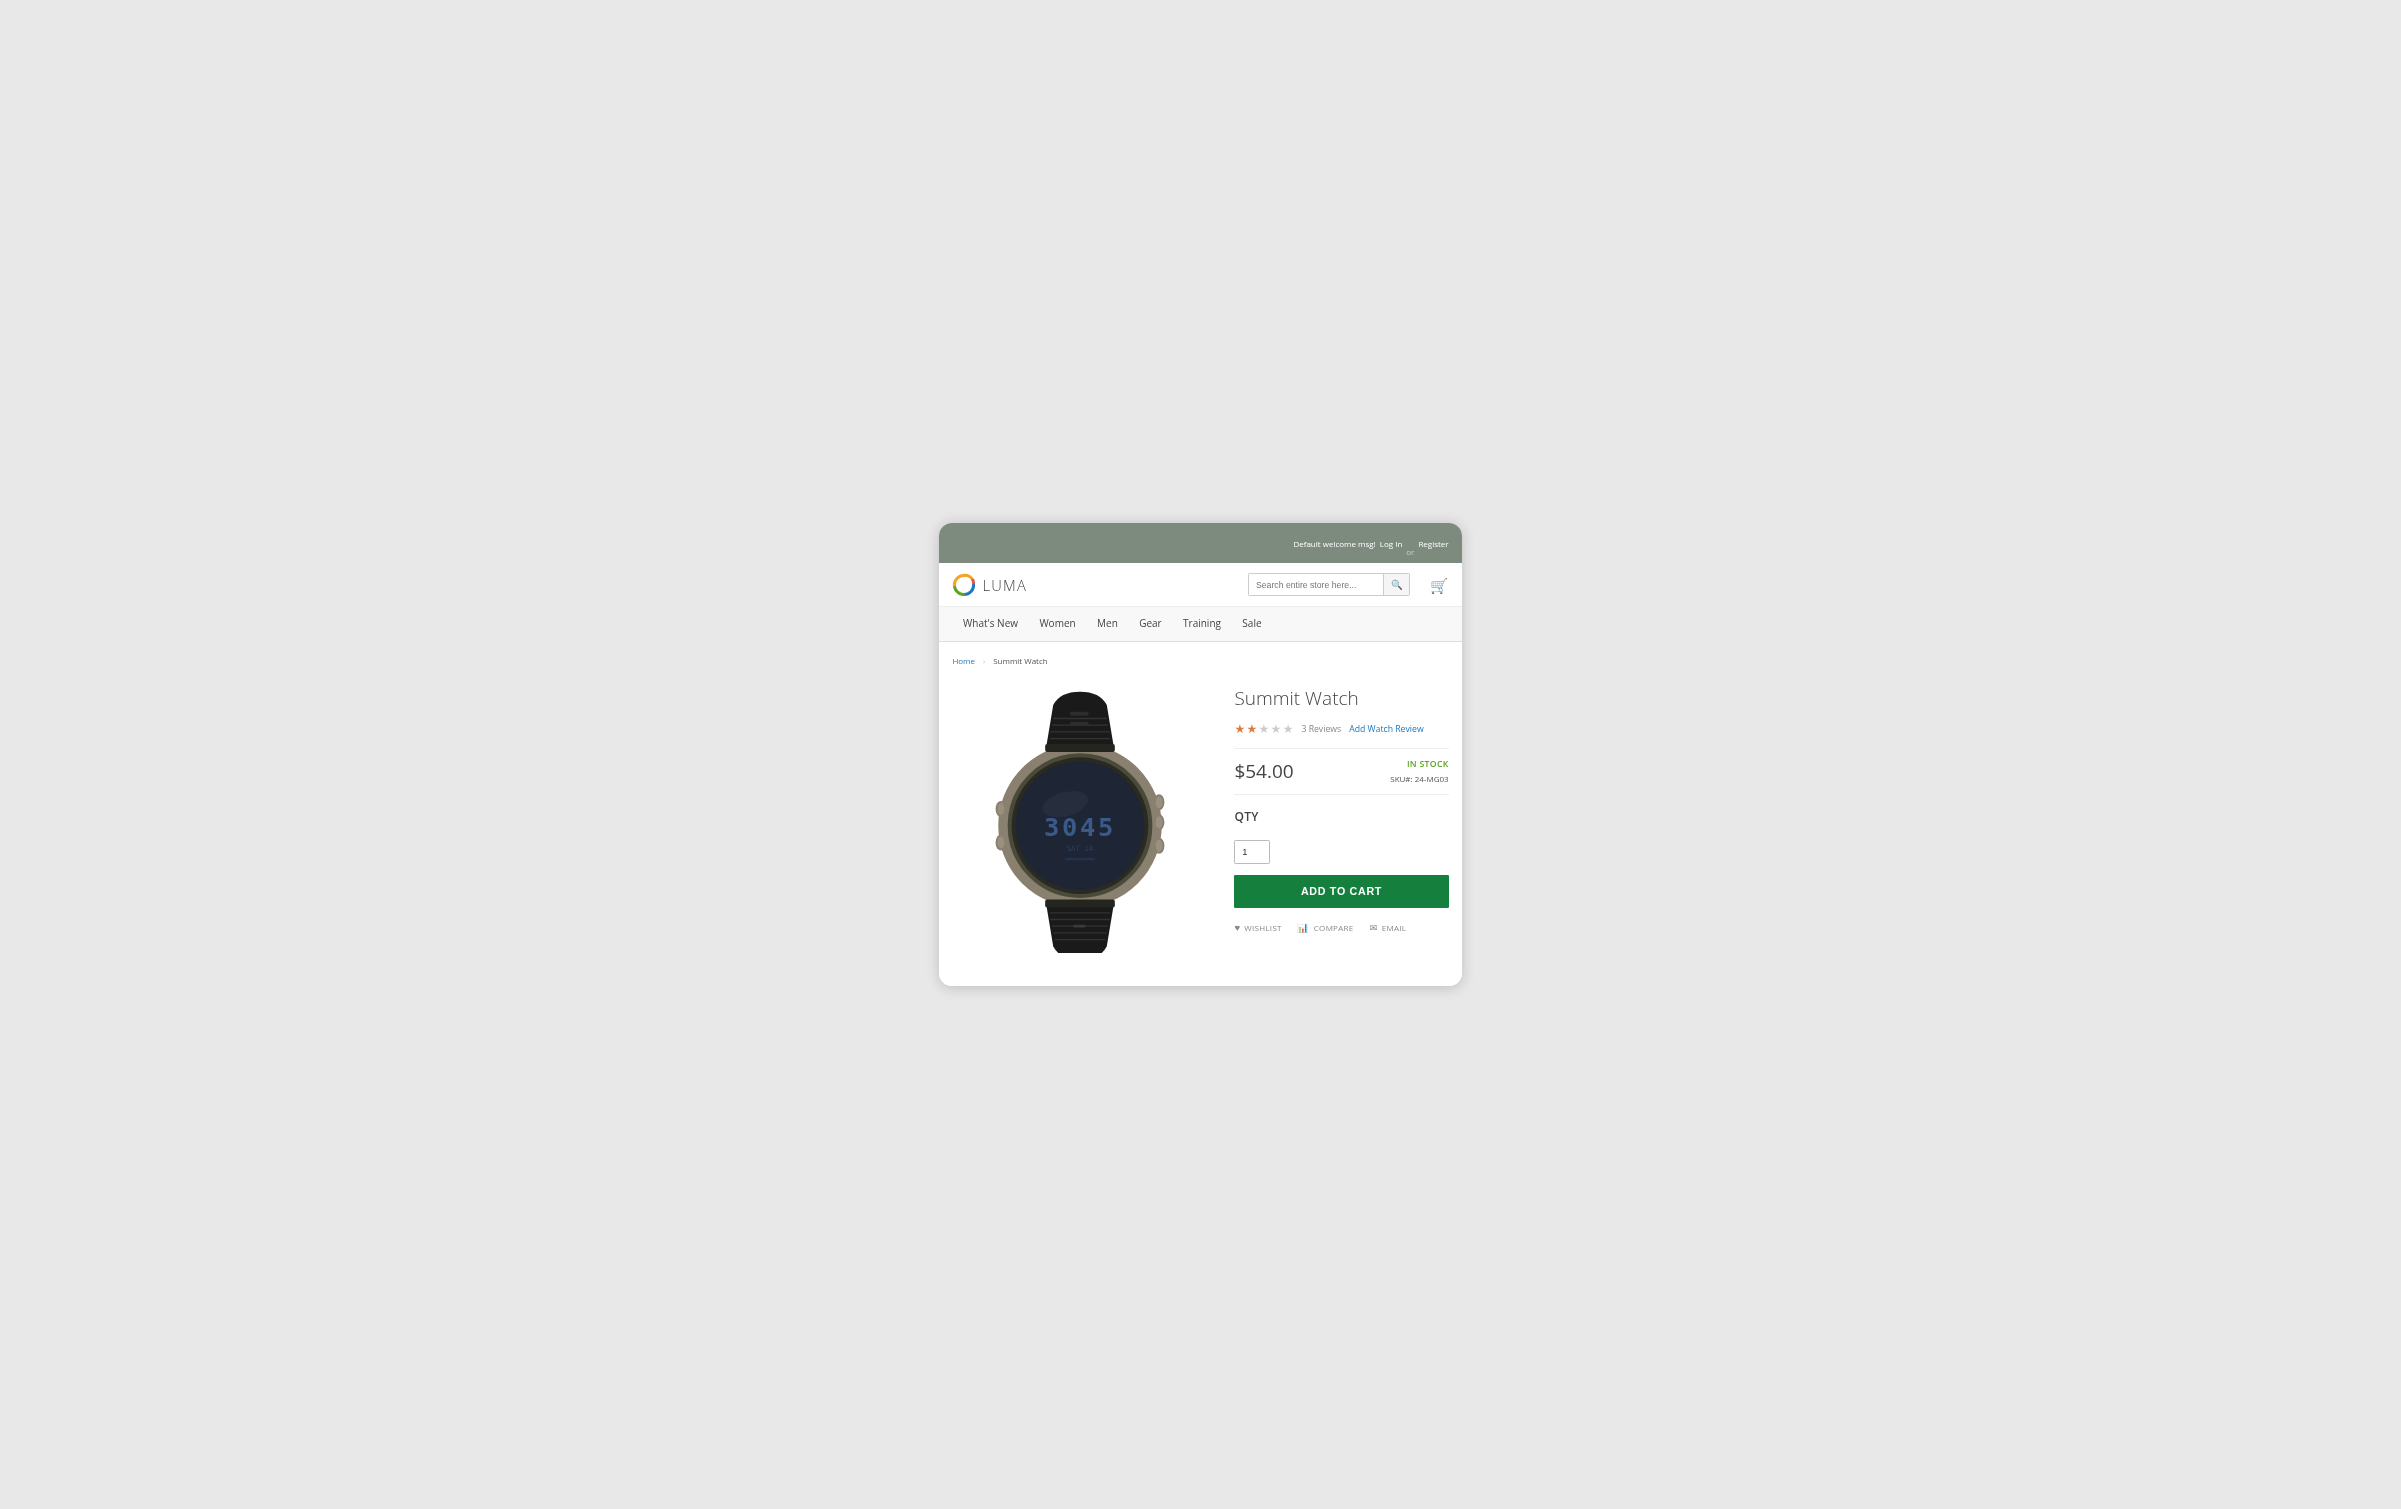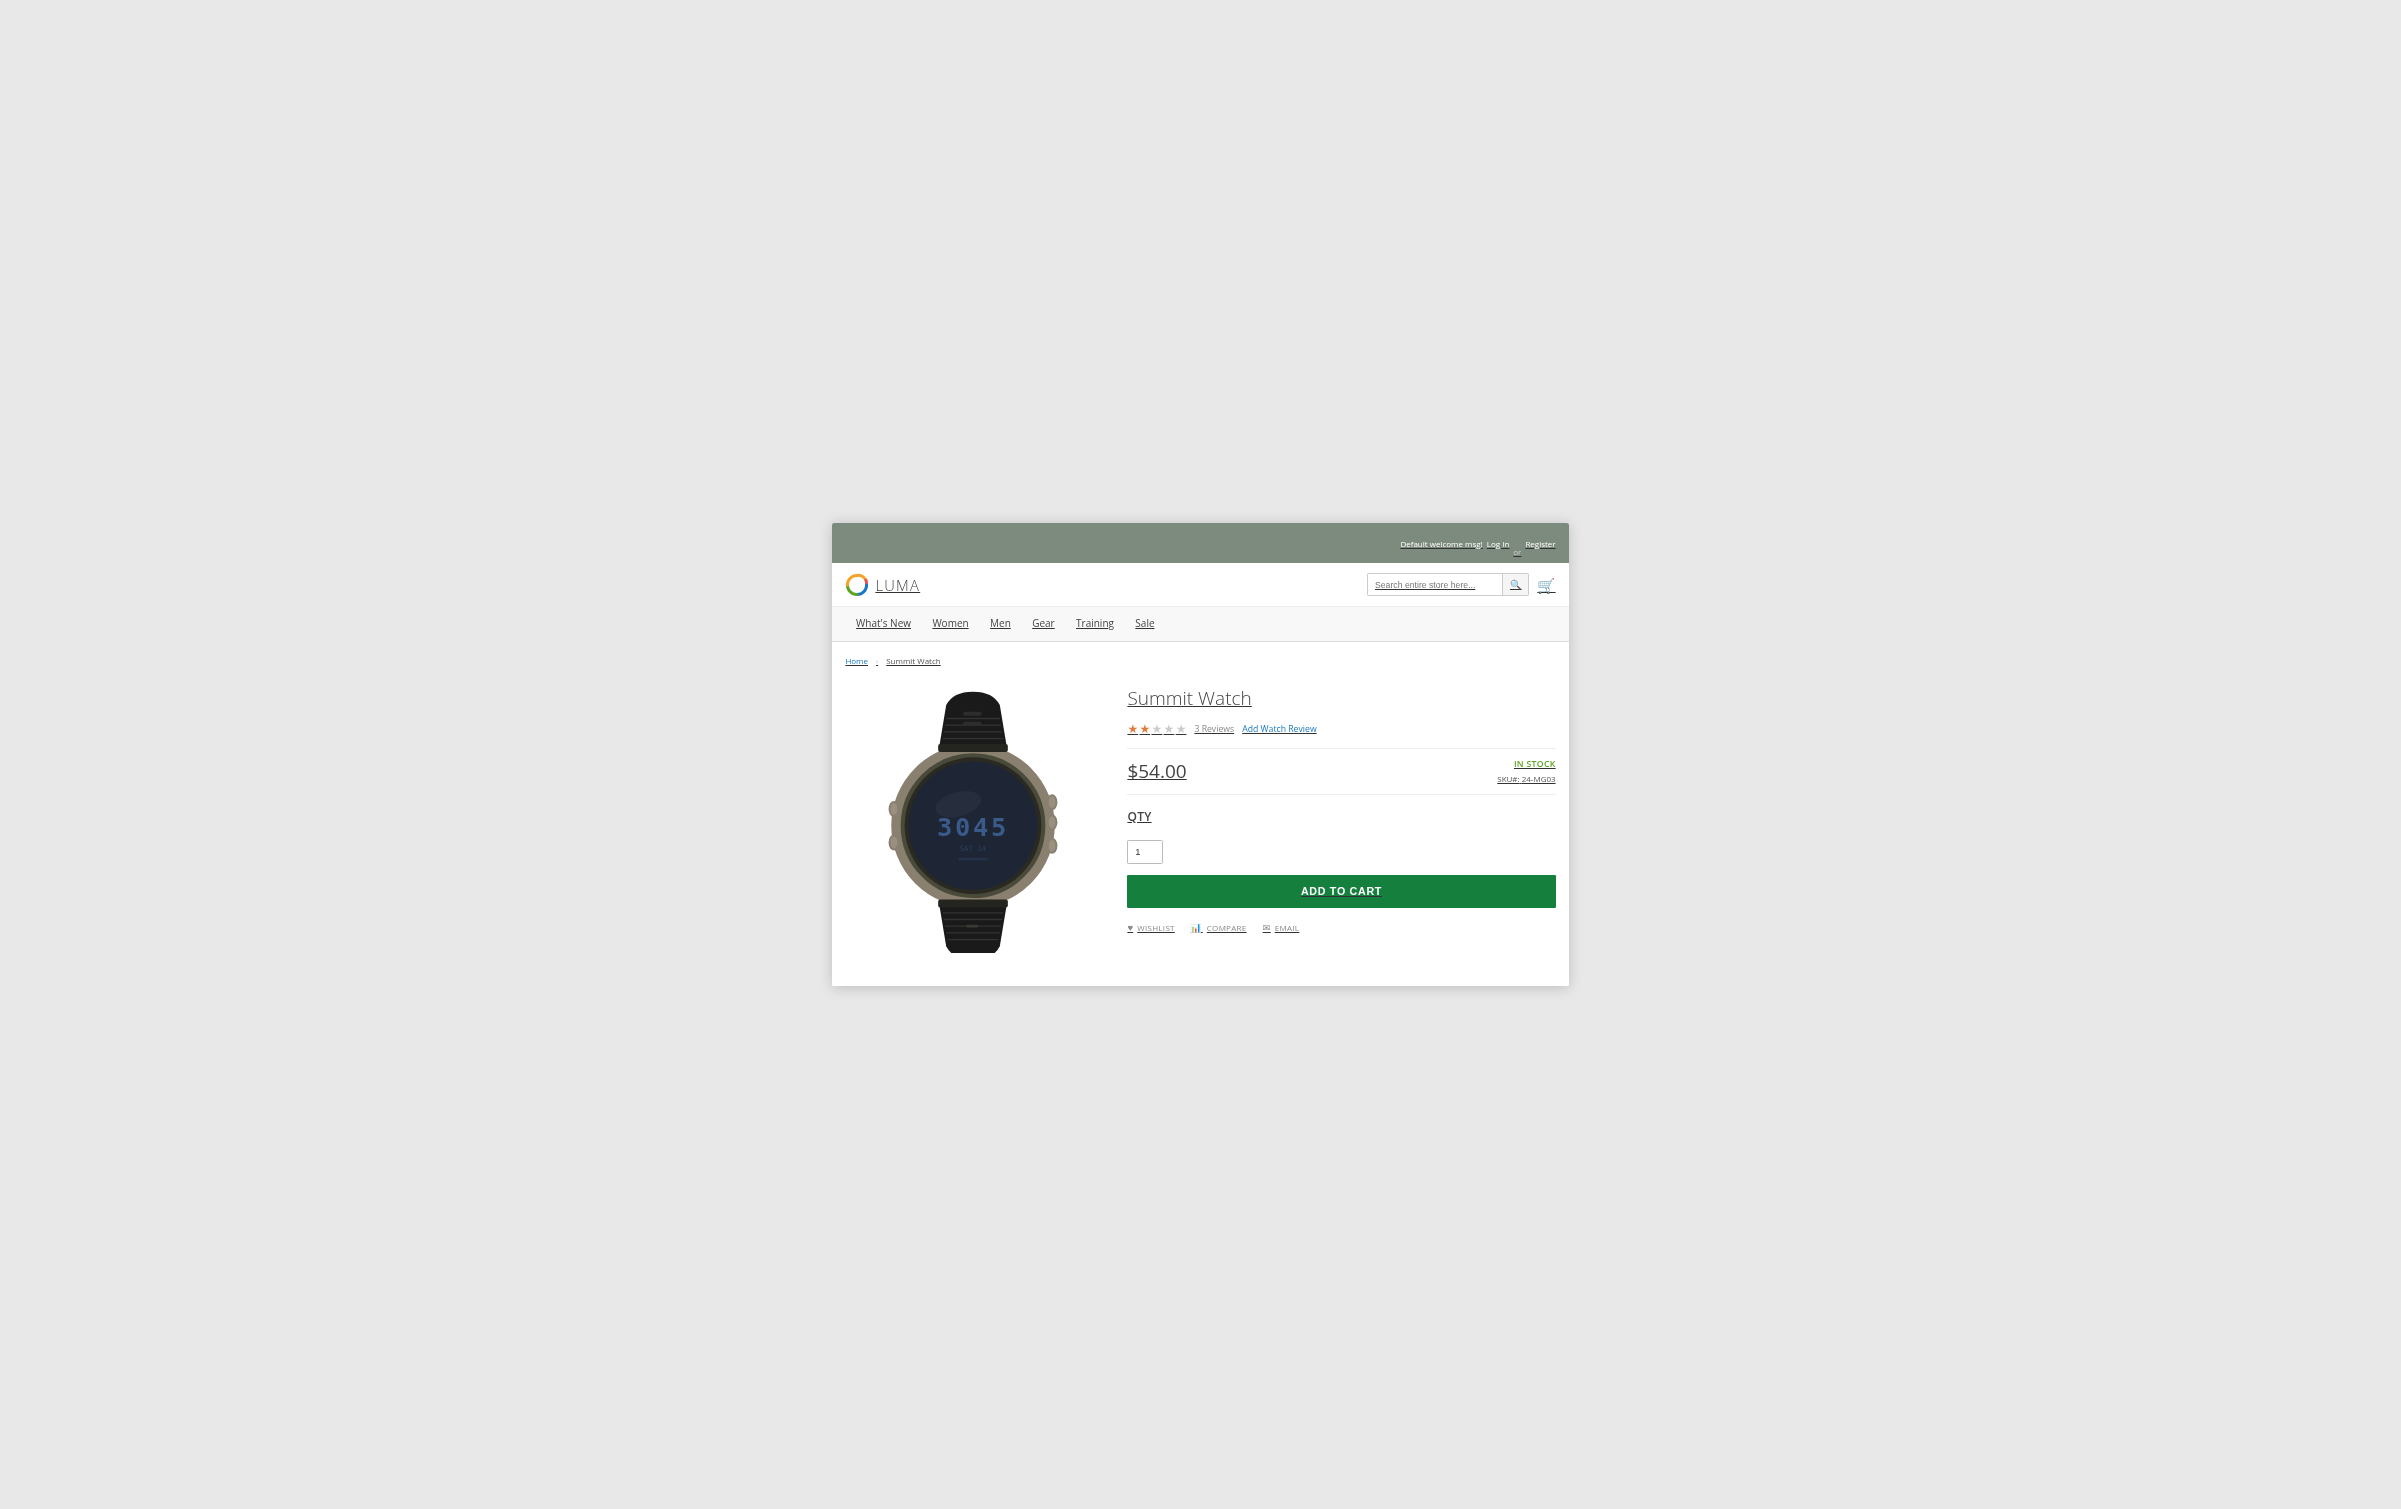--- a/index.html
+++ b/index.html
@@ -8,27 +8,26 @@
       font-family: 'Open Sans', Arial, sans-serif;
       font-size: 9.4px;
       color: #333;
       display: flex;
       justify-content: center;
       align-items: center;
       min-height: 100vh;
       padding: 27px 13.4px;
     }
     .browser-window {
-      width: 737px;
+      width: 523px;
       max-width: 100%;
       background: #fff;
-      border-radius: 2px;
+      border-radius: 13px;
       box-shadow: 0 1.3px 13.4px rgba(0,0,0,0.18);
       overflow: hidden;
-      text-decoration: underline;
     }
     
     .top-bar {
       background: #7d8b7e;
       padding: 6.7px 13.4px;
       display: flex;
       justify-content: flex-end;
       align-items: center;
       gap: 4px;
       font-size: 8px;
@@ -63,21 +62,21 @@
     .logo-text {
       font-size: 14.7px;
       font-weight: 300;
       letter-spacing: 1.3px;
       color: #444;
       text-transform: uppercase;
     }
     .header-right {
       display: flex;
       align-items: center;
-      gap: 8px;
+      gap: 20px;
     }
     .search-box {
       display: flex;
       align-items: center;
       border: 0.7px solid #ccc;
       border-radius: 1.3px;
       overflow: hidden;
     }
     .search-box input {
       border: none;

